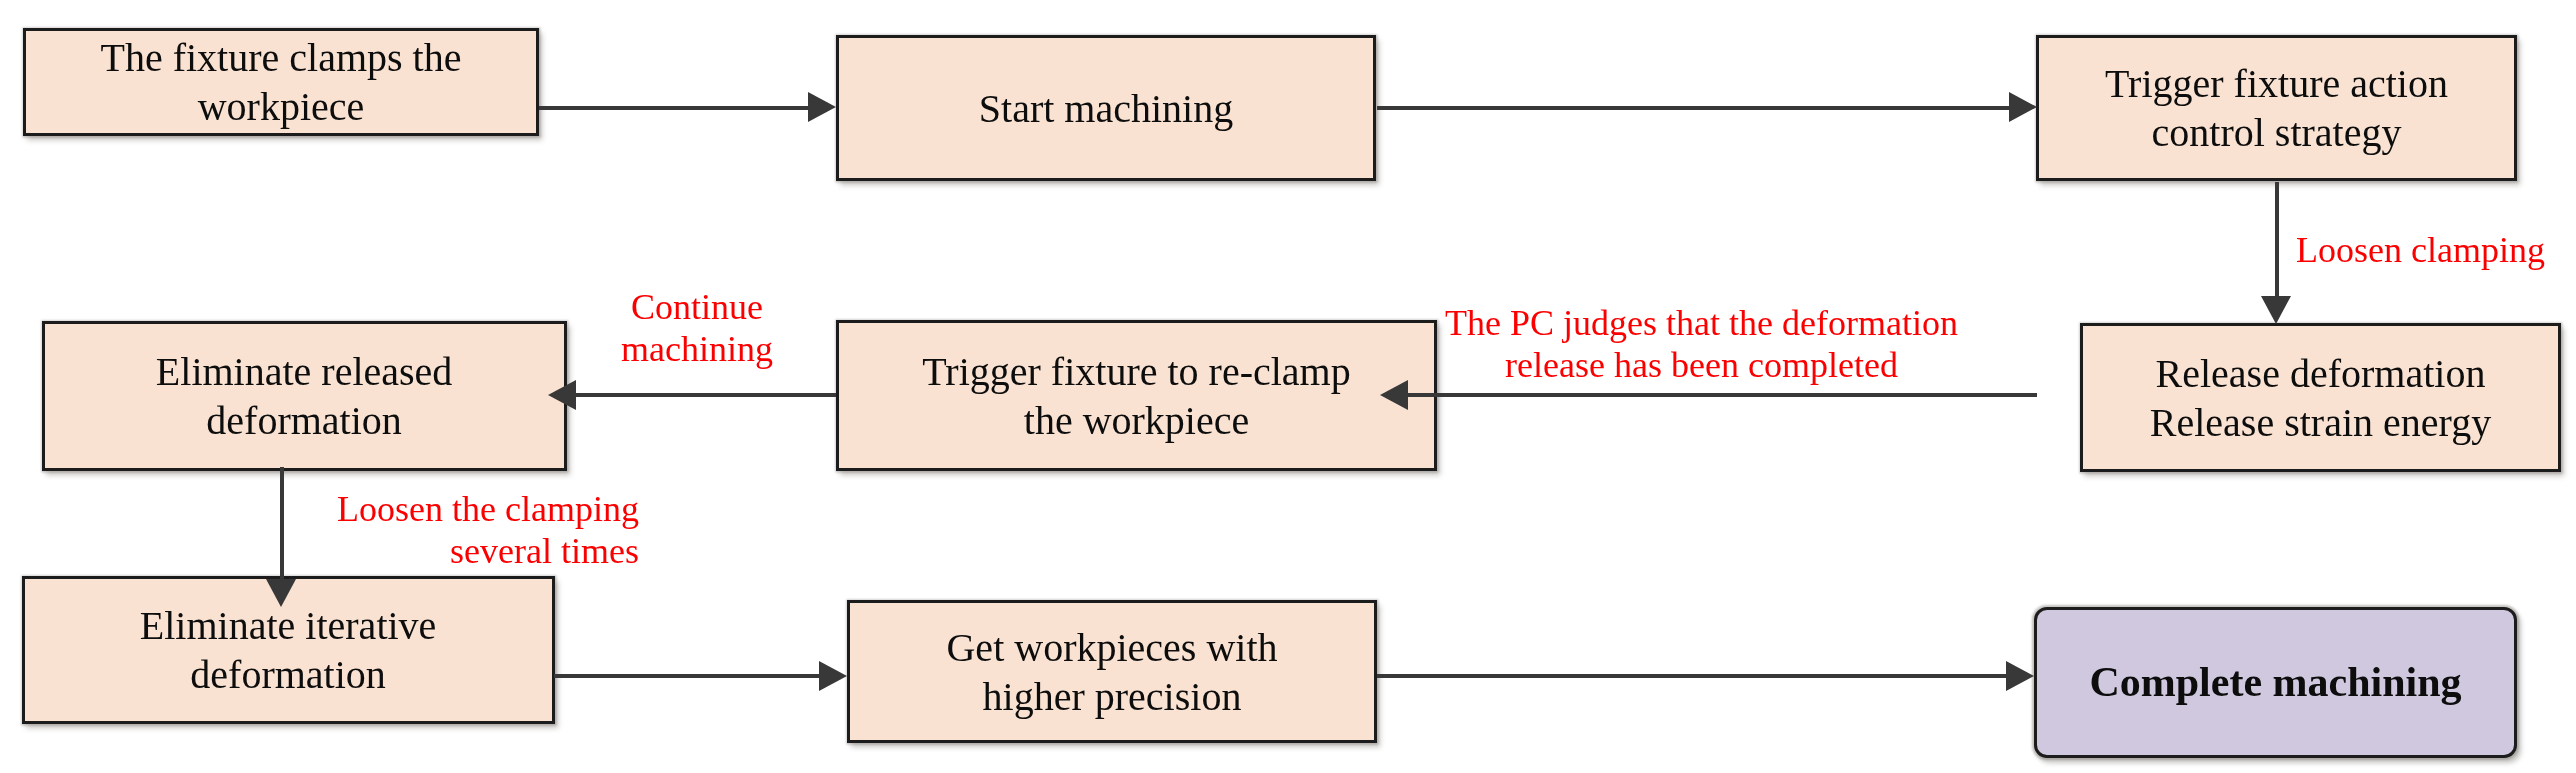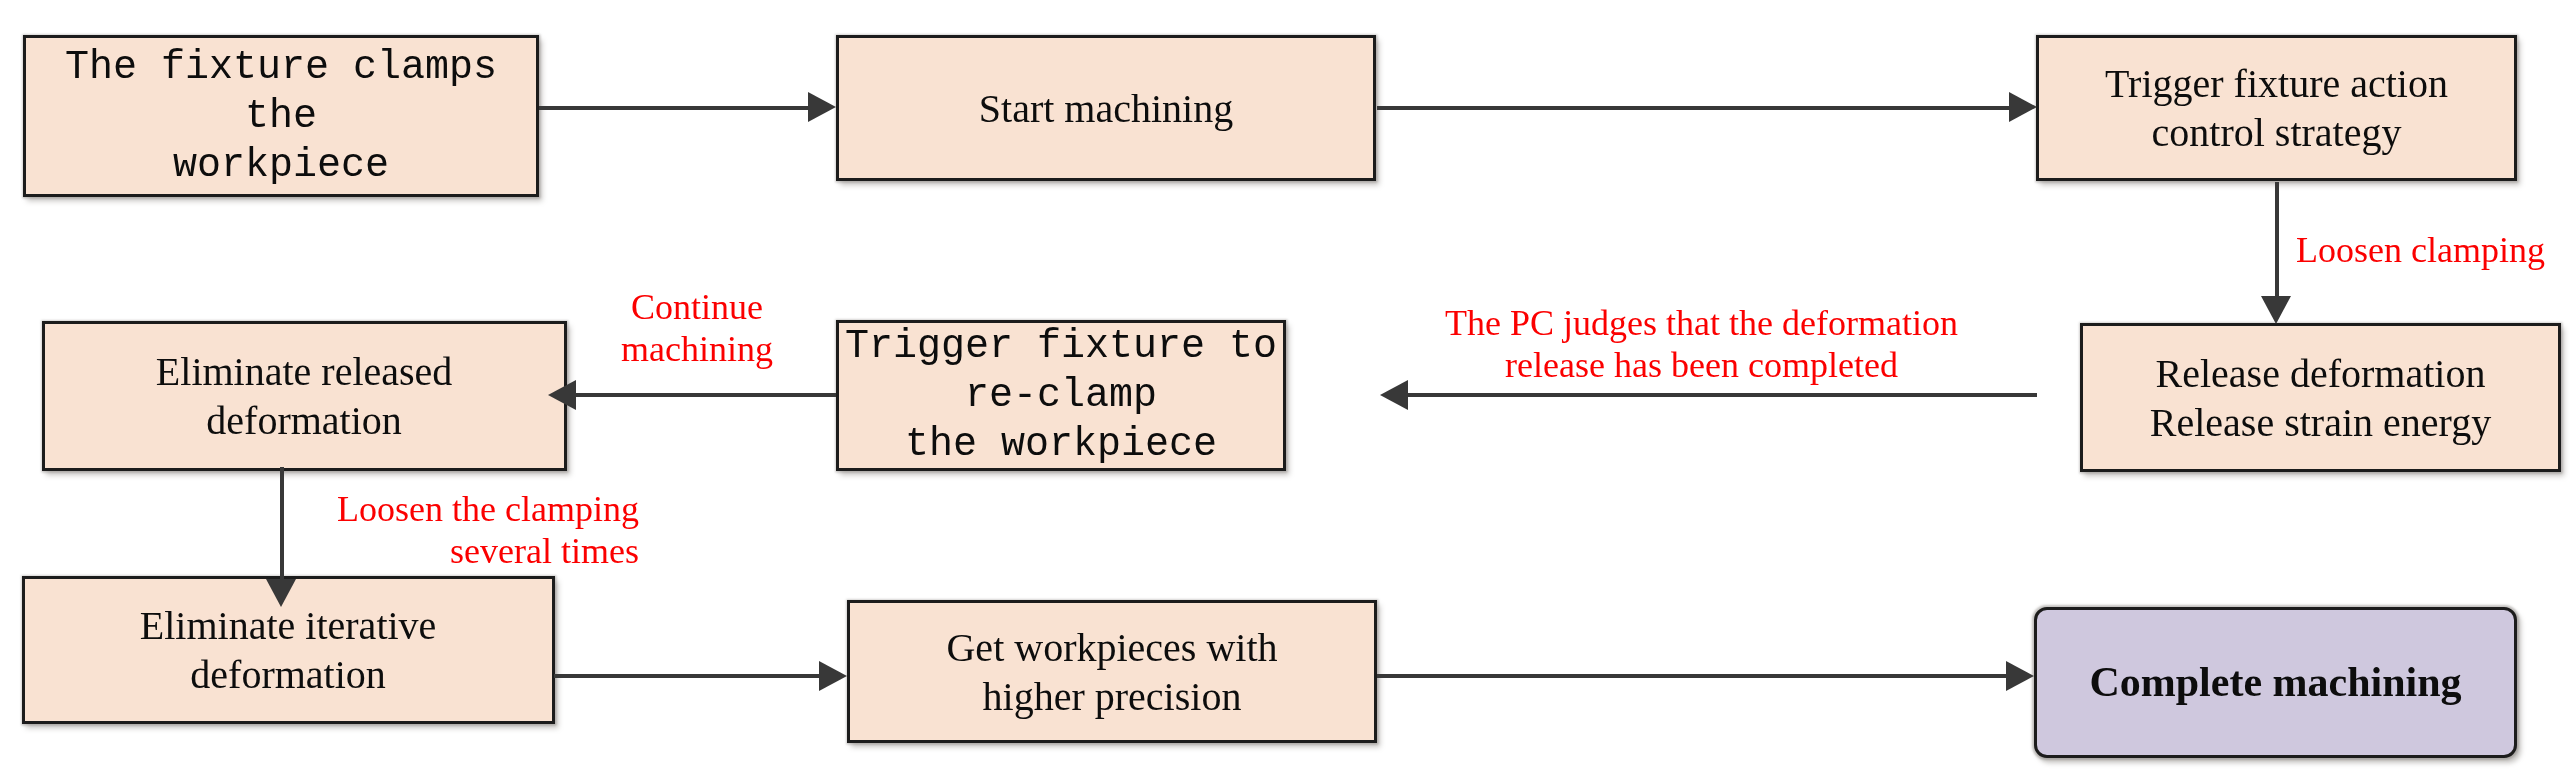--- a/index.html
+++ b/index.html
@@ -46,24 +46,24 @@
   .elabel{
     position:absolute;
     color:var(--edge-label);
     font-size:36px;
     line-height:42px;
     text-align:center;
     white-space:pre-line;
   }
 
   
-  #n-clamp          {left:23px;   top:35px;  width:516px; height:162px;font-family:Liberation Mono, monospace;}
+  #n-clamp          {left:23px;   top:28px;  width:516px; height:108px;}
   #n-start          {left:836px; top:35px;  width:540px; height:146px;}
   #n-trigger-action {left:2036px; top:35px;  width:481px; height:146px;}
-  #n-reclamp        {left:836px; top:320px; width:450px; height:151px;font-family:Liberation Mono, monospace;}
+  #n-reclamp        {left:836px; top:320px; width:601px; height:151px;}
   #n-elim-released  {left:21.6px;   top:321px; width:525px; height:150px;margin-left:20px;}
   #n-release        {left:2036px; top:323px; width:481px; height:149px;margin-left:44px;}
   #n-elim-iterative {left:21.6px;   top:576px; width:533px; height:148px;}
   #n-precision      {left:847px; top:600px; width:530px; height:143px;}
   #n-complete       {left:2034px; top:607px; width:483px; height:151px;}
 
   
   #ar1-line{left:539px;  top:106px; width:271px;}
   #ar1-head{left:808px; top:92px;}
   #ar2-line{left:1377px; top:106px; width:634px;}

